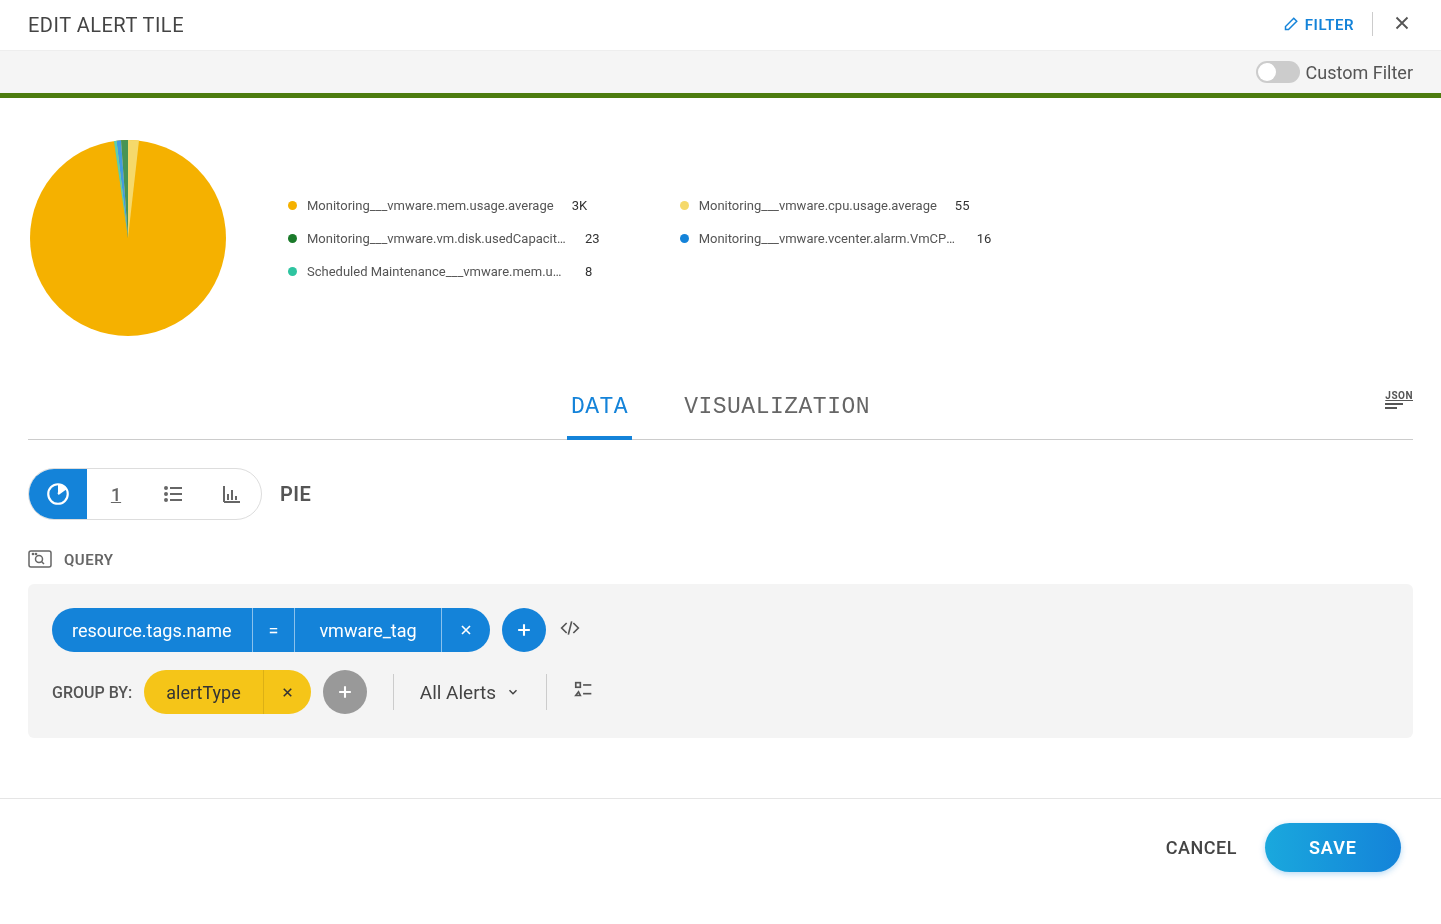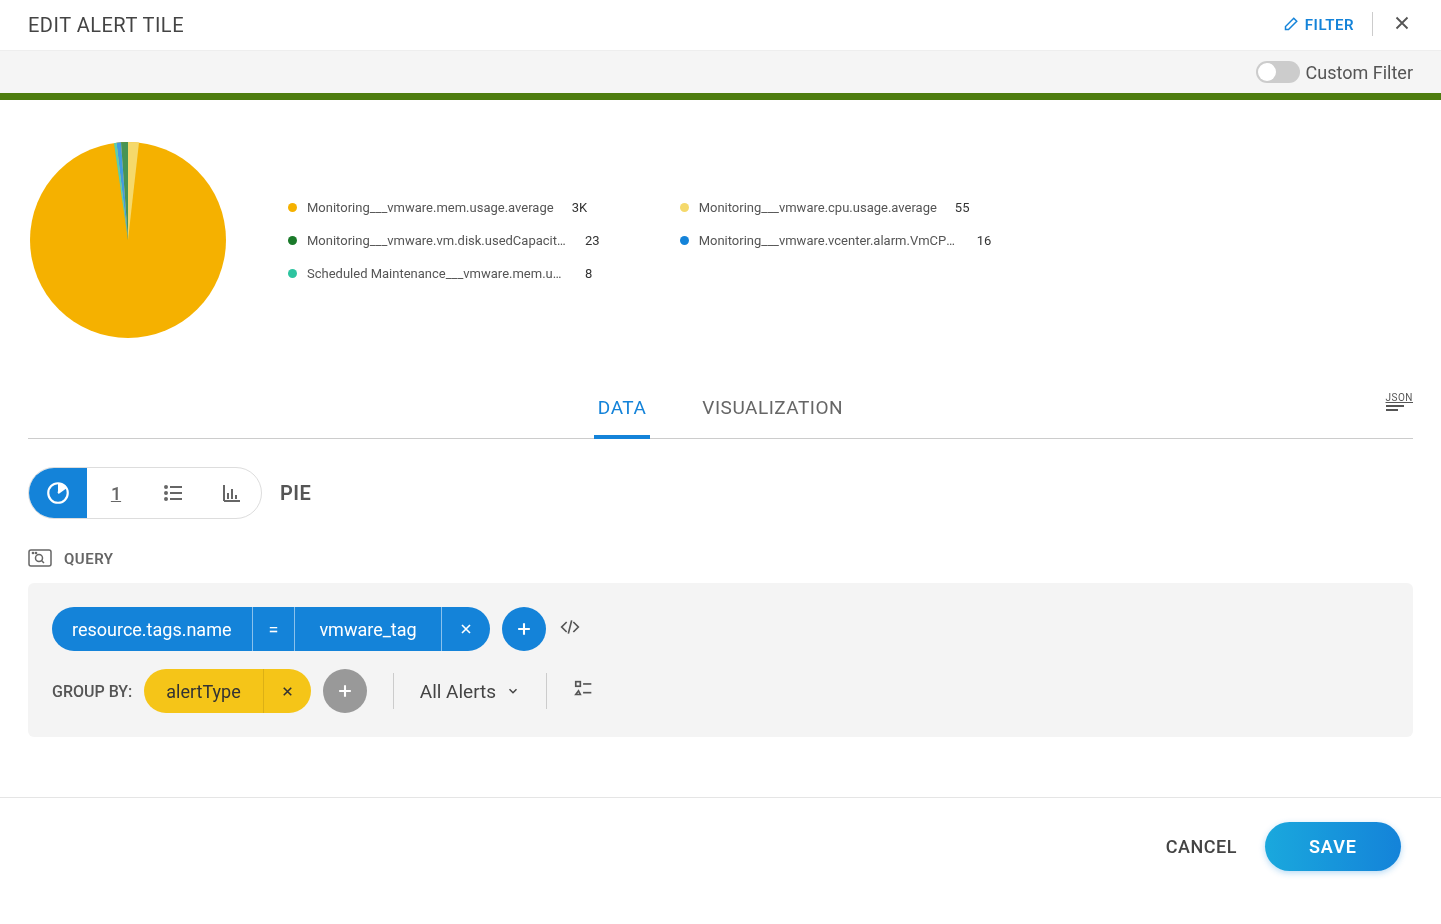--- a/index.html
+++ b/index.html
@@ -5,40 +5,40 @@
 * { box-sizing: border-box; margin: 0; padding: 0; }
 body { font-family: -apple-system, BlinkMacSystemFont, "Segoe UI", Roboto, sans-serif; background: #fff; color: #333; }
 
 .header { display: flex; align-items: center; justify-content: space-between; padding: 12px 28px; border-bottom: 1px solid #eee; }
 .header-title { font-size: 20px; font-weight: 400; color: #444; letter-spacing: 0.5px; }
 .header-right { display: flex; gap: 18px; }
 .filter-btn { display: flex; align-items: center; gap: 6px; color: #1483d9; font-weight: 600; font-size: 15px; letter-spacing: 0.5px; cursor: pointer; }
 .filter-divider { width: 1px; height: 24px; background: #ccc; }
 .close-btn { font-size: 26px; color: #555; cursor: pointer; line-height: 1; }
 
-.subheader { display: flex; justify-content: flex-end; align-items: center; padding: 10px 28px; background: #f5f5f5; border-bottom: 7px solid #4d7c0f; gap: 6px; }
+.subheader { display: flex; justify-content: flex-end; align-items: center; padding: 10px 28px; background: #f5f5f5; border-bottom: 5px solid #4d7c0f; gap: 6px; }
 .toggle { width: 44px; height: 22px; border-radius: 11px; background: #ccc; position: relative; cursor: pointer; }
 .toggle::after { content: ""; position: absolute; left: 2px; top: 2px; width: 18px; height: 18px; border-radius: 50%; background: #fff; }
 .subheader-label { font-size: 18px; color: #555; }
 
 .chart-area { display: flex; align-items: center; padding: 40px 16px 40px 28px; gap: 60px; background: #fff; }
 .pie-wrap { width: 200px; height: 200px; position: relative; flex-shrink: 0; }
 .legend-cols { display: flex; gap: 80px; flex: 1; }
 .legend-col { display: flex; flex-direction: column; gap: 18px; }
 .legend-item { display: flex; align-items: center; gap: 10px; font-size: 13px; color: #444; }
 .legend-dot { width: 9px; height: 9px; border-radius: 50%; flex-shrink: 0; }
 .legend-label { max-width: 260px; white-space: nowrap; overflow: hidden; text-overflow: ellipsis; color: #555; }
 .legend-val { color: #333; font-weight: 400; margin-left: 8px; }
 
 .tabs-bar { display: flex; align-items: center; border-bottom: 1px solid #ccc; margin: 0 28px; position: relative; }
 .tabs-center { display: flex; gap: 48px; margin: 0 auto; }
-.tab { padding: 16px 4px; font-size: 19px; color: #666; cursor: pointer; letter-spacing: 0.5px; }
+.tab { padding: 16px 4px; font-size: 23px; color: #666; cursor: pointer; letter-spacing: 0.5px; font-family: Liberation Mono, monospace; }
 .tab.active { color: #1483d9; border-bottom: 4px solid #1483d9; margin-bottom: -1px; }
 .json-btn { position: absolute; right: 0; top: 12px; color: #555; font-size: 10px; text-align: center; cursor: pointer; }
-.json-btn .jtxt { letter-spacing: 0.5px; font-weight: 400; text-decoration: underline; }
+.json-btn .jtxt { letter-spacing: 0.5px; font-weight: 700; text-decoration: underline; }
 .json-btn .jbar { width: 18px; height: 2px; background: #555; margin-top: 2px; }
 .json-btn .jbar2 { width: 12px; height: 2px; background: #555; margin-top: 2px; }
 
 .viz-row { display: flex; align-items: center; gap: 18px; padding: 28px 28px 10px; }
 .viz-pill { display: flex; align-items: center; border: 1px solid #ddd; border-radius: 26px; height: 52px; overflow: hidden; }
 .viz-opt { width: 58px; height: 52px; display: flex; align-items: center; justify-content: center; cursor: pointer; color: #666; }
 .viz-opt.active { background: #1483d9; color: #fff; }
 .viz-label { font-size: 20px; font-weight: 600; color: #555; letter-spacing: 0.5px; }
 
 .query-section { padding: 20px 28px 40px; }

